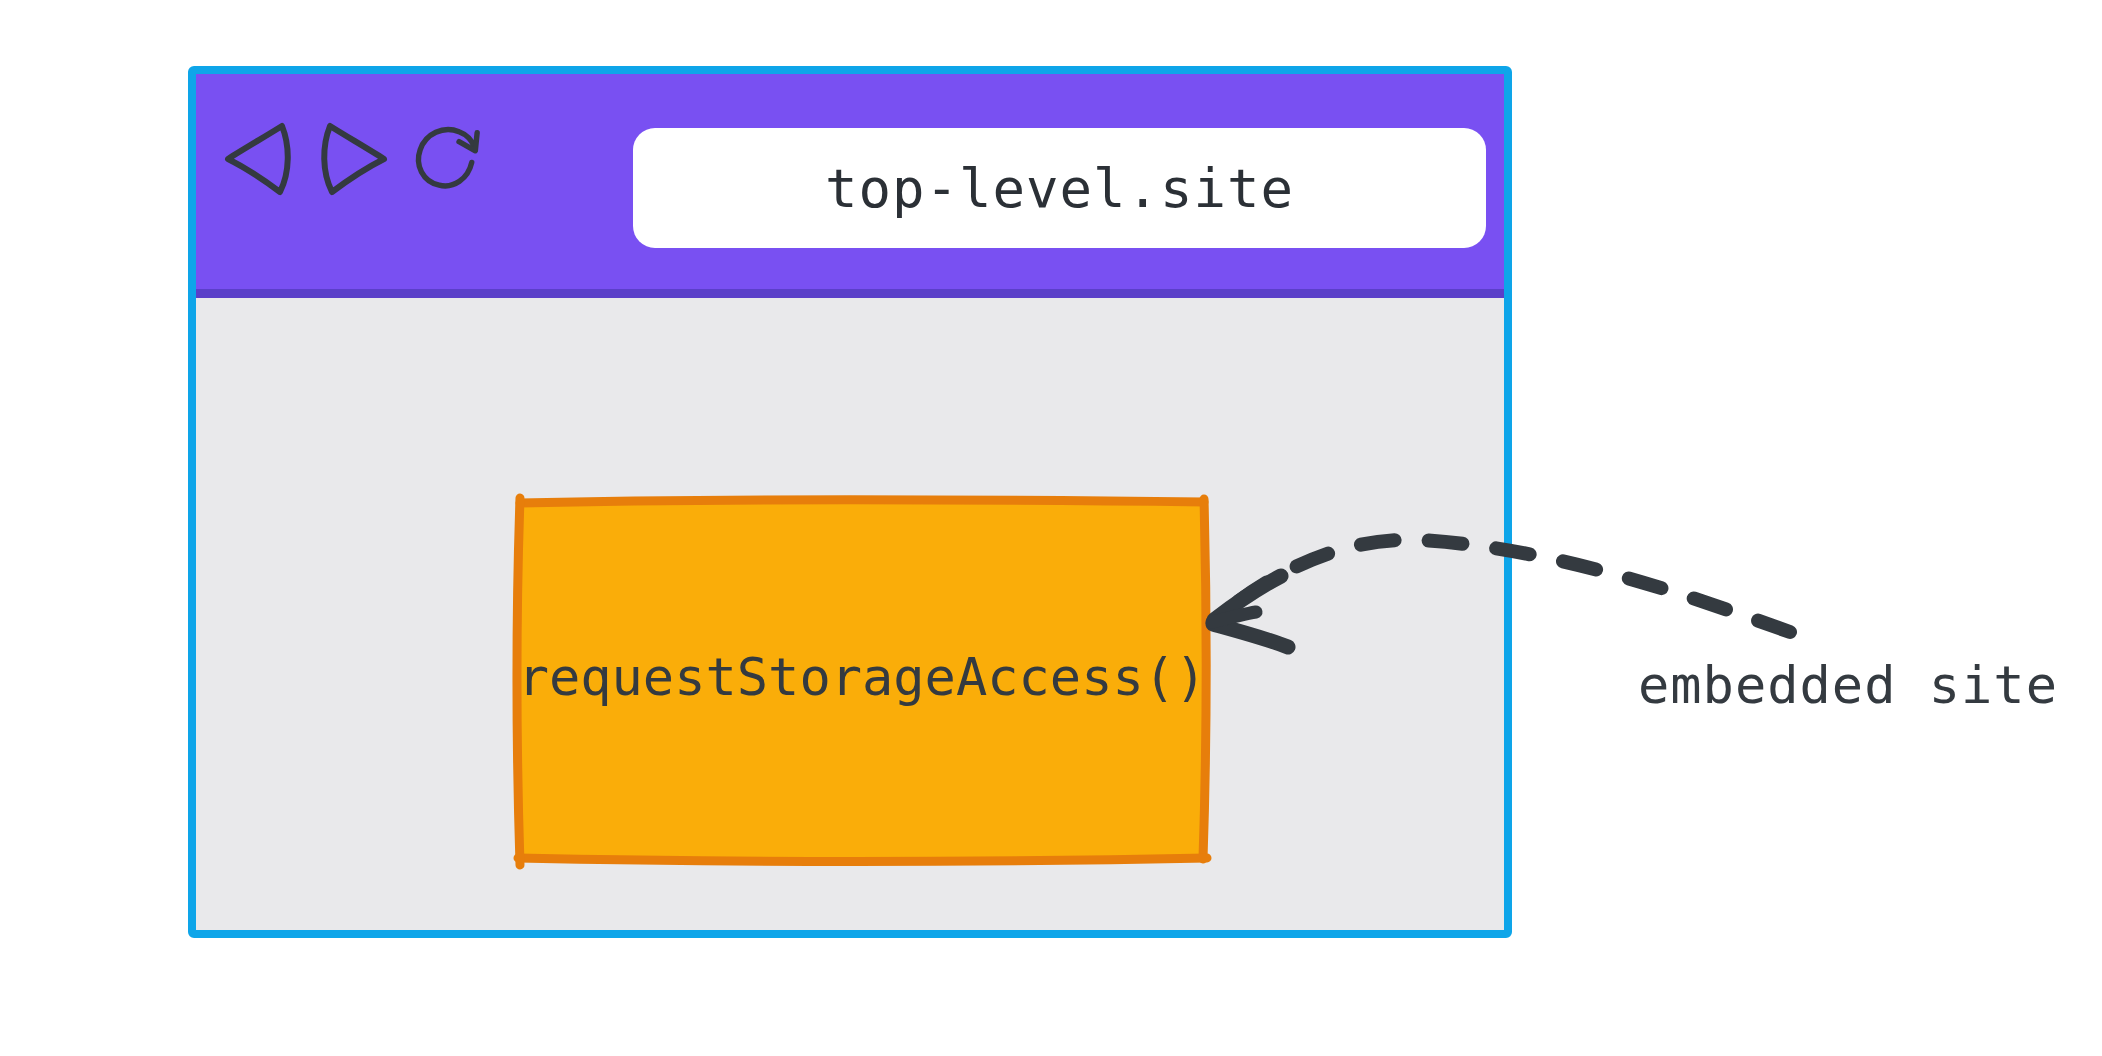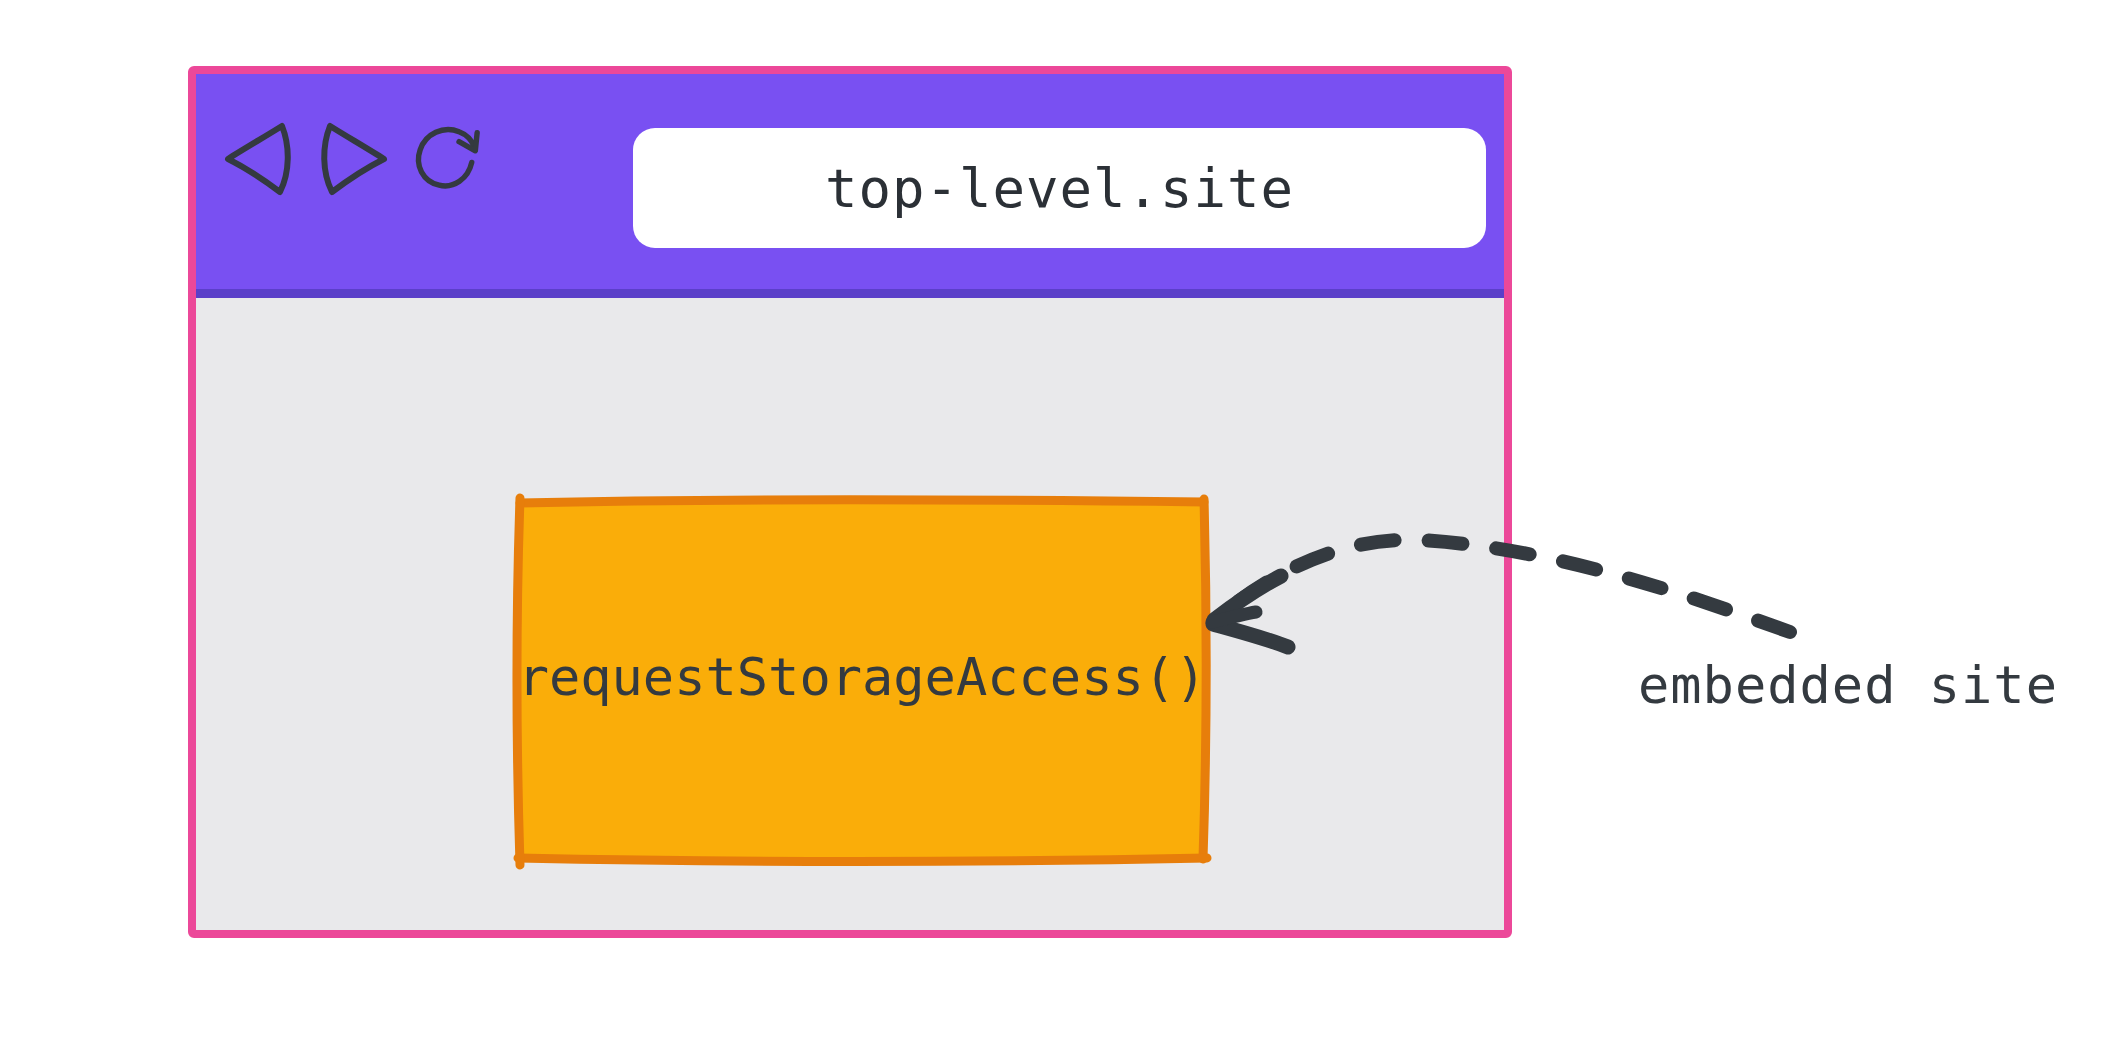--- a/index.html
+++ b/index.html
@@ -25,21 +25,21 @@
   }
 
   
   .browser-window {
     position: absolute;
     left: 188px;
     top: 66px;
     width: 1324px;
     height: 872px;
     box-sizing: border-box;
-    border: 8px solid #ec4899;
+    border: 8px solid #0ea5e9;
     border-radius: 6px;
     background: #E9E9EB;
     overflow: hidden;
   }
 
   .browser-toolbar {
     position: absolute;
     left: 0;
     top: 0;
     width: 100%;

